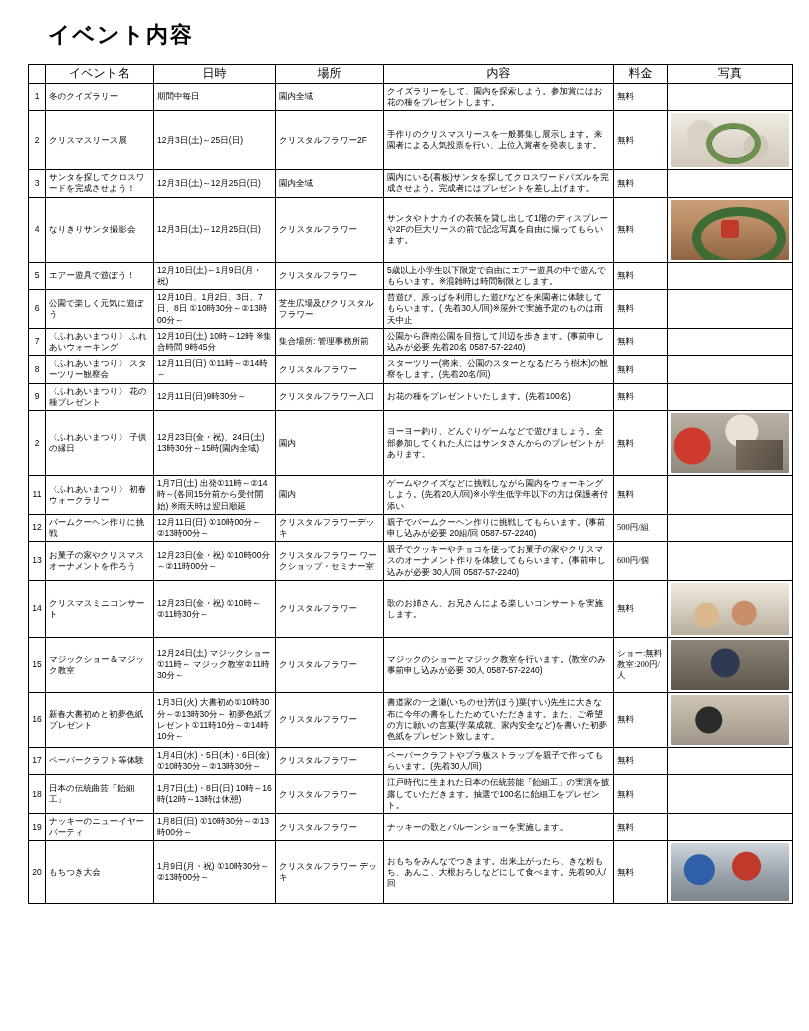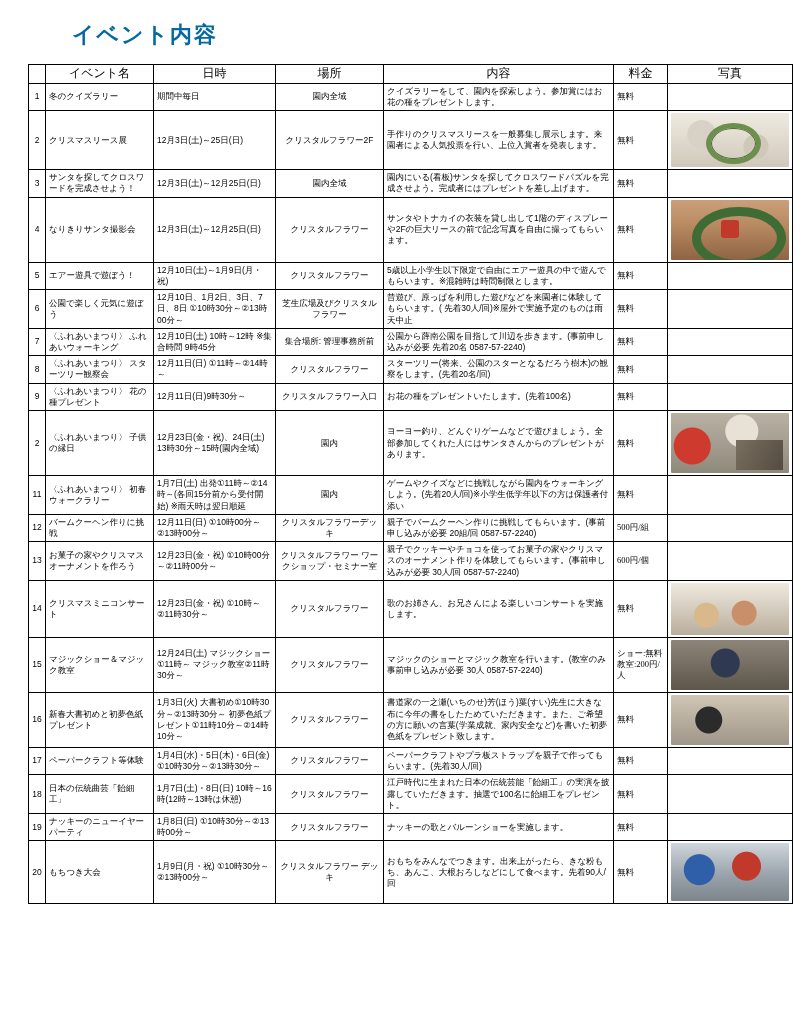--- a/index.html
+++ b/index.html
@@ -15,22 +15,22 @@
   }
   .page {
     width: 809px;
     box-sizing: border-box;
     padding: 14px 22px 10px 22px;
   }
   .page-title {
     font-size: 22px;
     font-weight: bold;
     letter-spacing: 2px;
-    margin: 6px 0 14px 50px;
-    color: #0369a1;
+    margin: 6px 0 14px 26px;
+    color: #000000;
   }
   table.events {
     border-collapse: collapse;
     width: 764px;
     table-layout: fixed;
     margin-left: 6px;
   }
   table.events th, table.events td {
     border: 1px solid #000000;
     vertical-align: middle;
@@ -54,21 +54,20 @@
   col.c-photo { width: 125px; }
 
   td.no {
     text-align: center;
     font-size: 9px;
   }
   td.name, td.date, td.desc {
     text-align: left;
   }
   td.place {
-    text-align: center;
     margin-left: 39px;
   }
   td.fee {
     font-size: 8.5px;
     font-family: Liberation Serif, serif;
   }
   td.photo {
     padding: 1px;
     text-align: center;
   }

